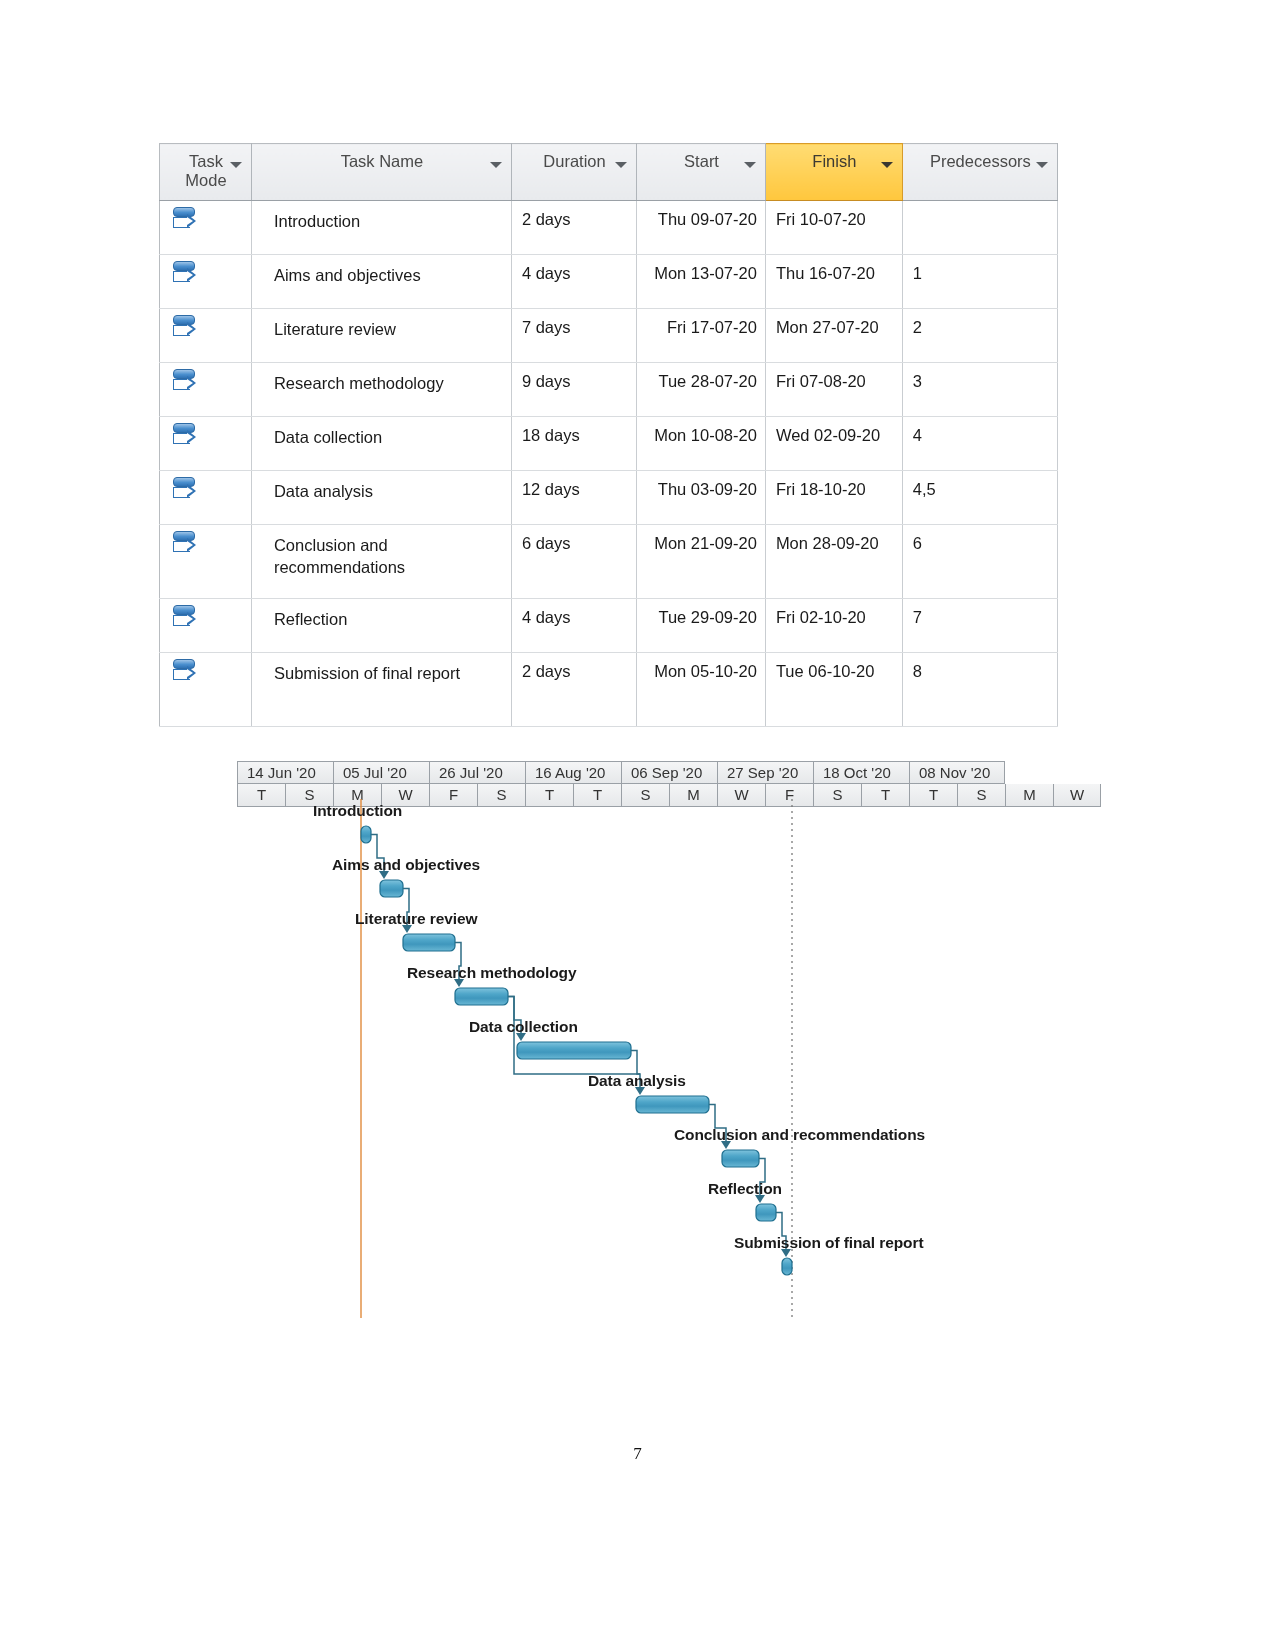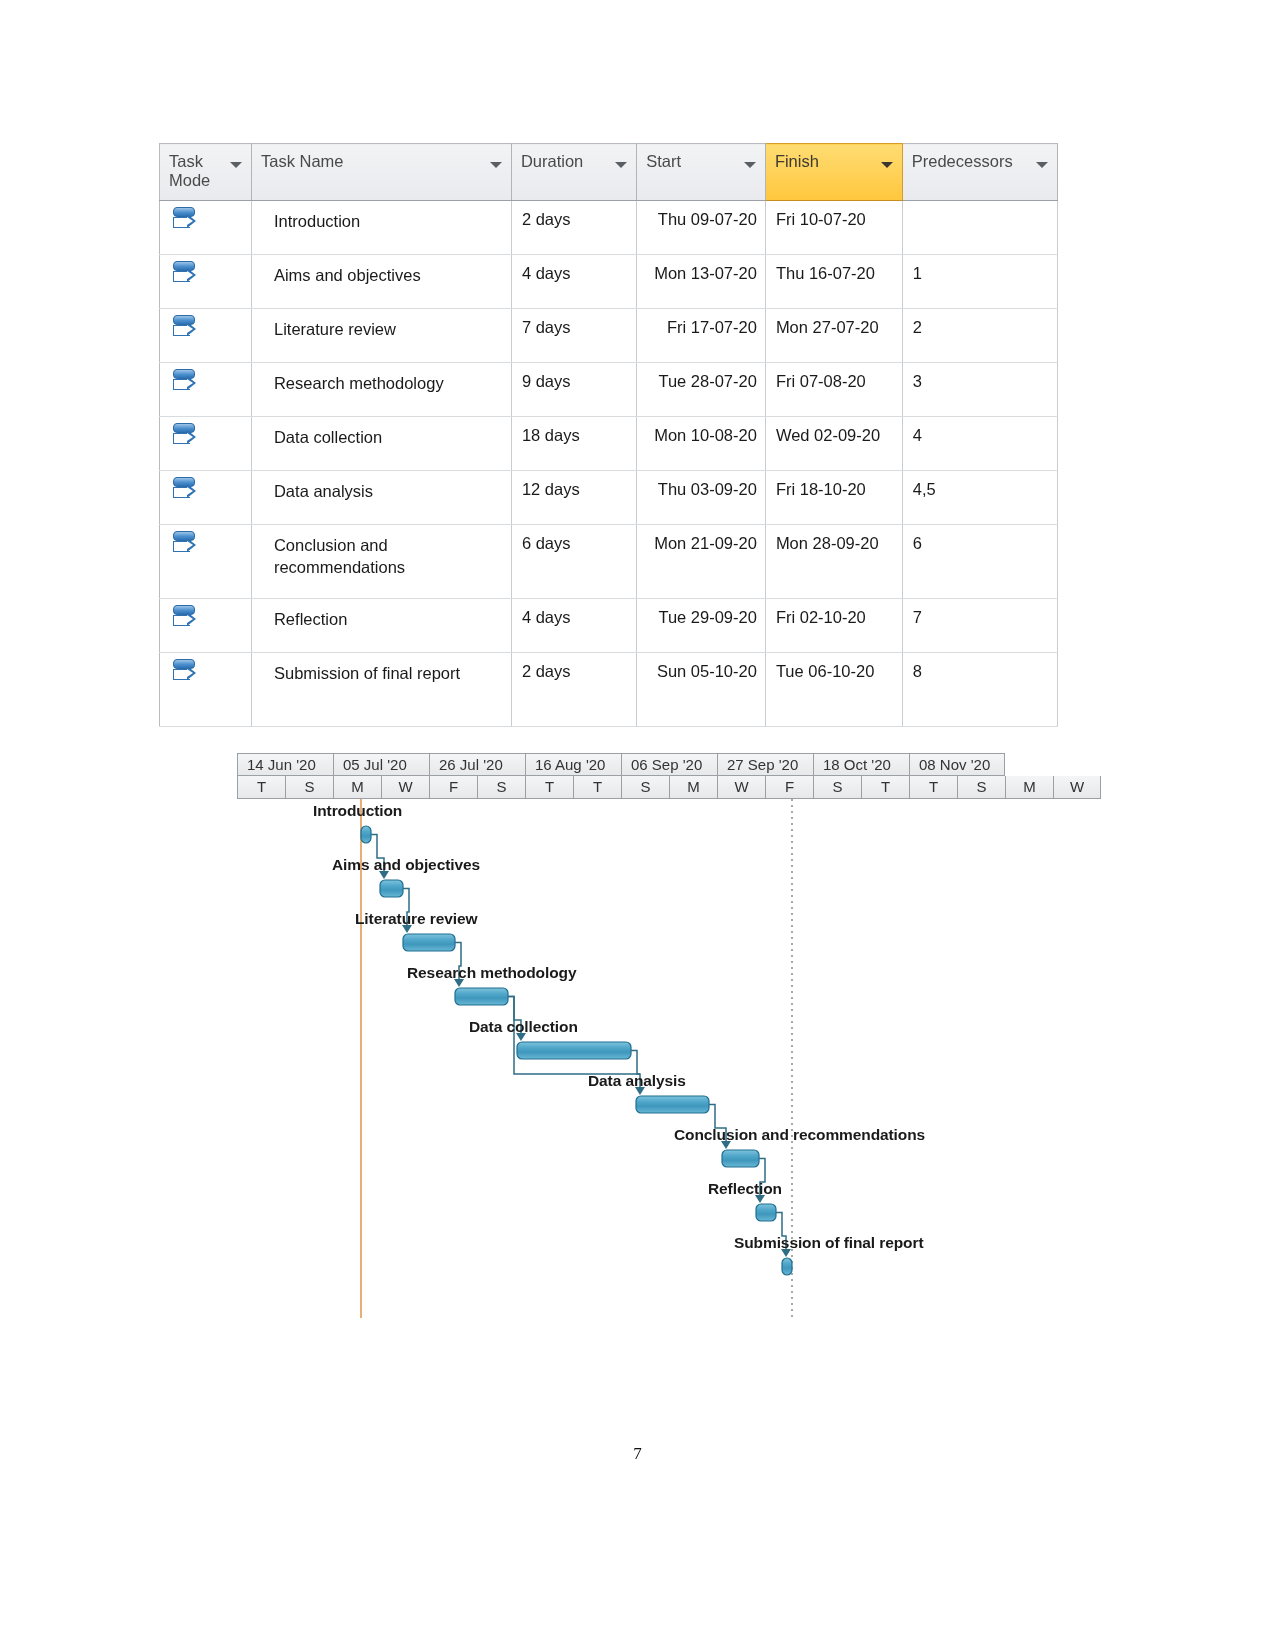--- a/index.html
+++ b/index.html
@@ -18,21 +18,21 @@
     border-left:1px solid #b8bcc0;
     background:#fff;
   }
   #task-table .hdr-row th{
     background:linear-gradient(to bottom,#f2f3f5 0%,#e8eaed 100%);
     border-right:1px solid #b0b5ba;
     border-bottom:1px solid #9aa0a6;
     color:#4a4a4a;
     font-weight:normal;
     font-size:16.5px;
-    text-align:left;
+    text-align:center;
     vertical-align:top;
     padding:8px 8px 6px 9px;
     height:42px;
     position:relative;
   }
   #task-table .hdr-row th.finish-hdr{
     background:linear-gradient(to bottom,#ffdc73 0%,#ffc73d 100%);
     border:1px solid #d79b2a;
     border-bottom:1px solid #c78c22;
     color:#3d3a32;
@@ -83,21 +83,21 @@
     border-bottom:7px solid transparent;border-left:9px solid #2f72b4;
   }
   .mode-icon .arrhead:after{
     content:"";position:absolute;left:-9px;top:-4.5px;
     width:0;height:0;border-top:4.5px solid transparent;
     border-bottom:4.5px solid transparent;border-left:6px solid #fff;
   }
 
   
   #gantt{position:absolute;left:237px;top:753px;width:768px;height:565px;}
-  #tl{position:absolute;left:0;top:0;width:768px;}
+  #tl{position:absolute;left:0;top:8px;width:768px;}
   #tl .months,#tl .days{display:flex;}
   #tl .mcell{
     flex:0 0 96px;box-sizing:border-box;height:23px;line-height:21px;
     border:1px solid #9aa0a6;border-right:none;
     background:linear-gradient(to bottom,#f4f5f6 0%,#e6e8ea 100%);
     font-size:15px;color:#333;padding-left:9px;white-space:nowrap;overflow:hidden;
   }
   #tl .mcell:last-child{border-right:1px solid #9aa0a6;}
   #tl .dcell{
     flex:0 0 48px;box-sizing:border-box;height:23px;line-height:21px;
@@ -268,21 +268,21 @@
       <tr class="tall">
         <td class="c-mode">
           <span class="mode-icon">
             <span class="cap"></span>
             <span class="arr"></span>
             <span class="arrhead"></span>
           </span>
         </td>
         <td class="c-name">Submission of final report</td>
         <td class="c-dur">2 days</td>
-        <td class="c-start">Sun 05-10-20</td>
+        <td class="c-start">Mon 05-10-20</td>
         <td class="c-finish">Tue 06-10-20</td>
         <td class="c-pred">8</td>
       </tr>
     </tbody>
 </table>
 
 <div id="gantt">
   <div id="tl">
     <div class="months" id="tl-months">
         <div class="mcell">14 Jun '20</div>

